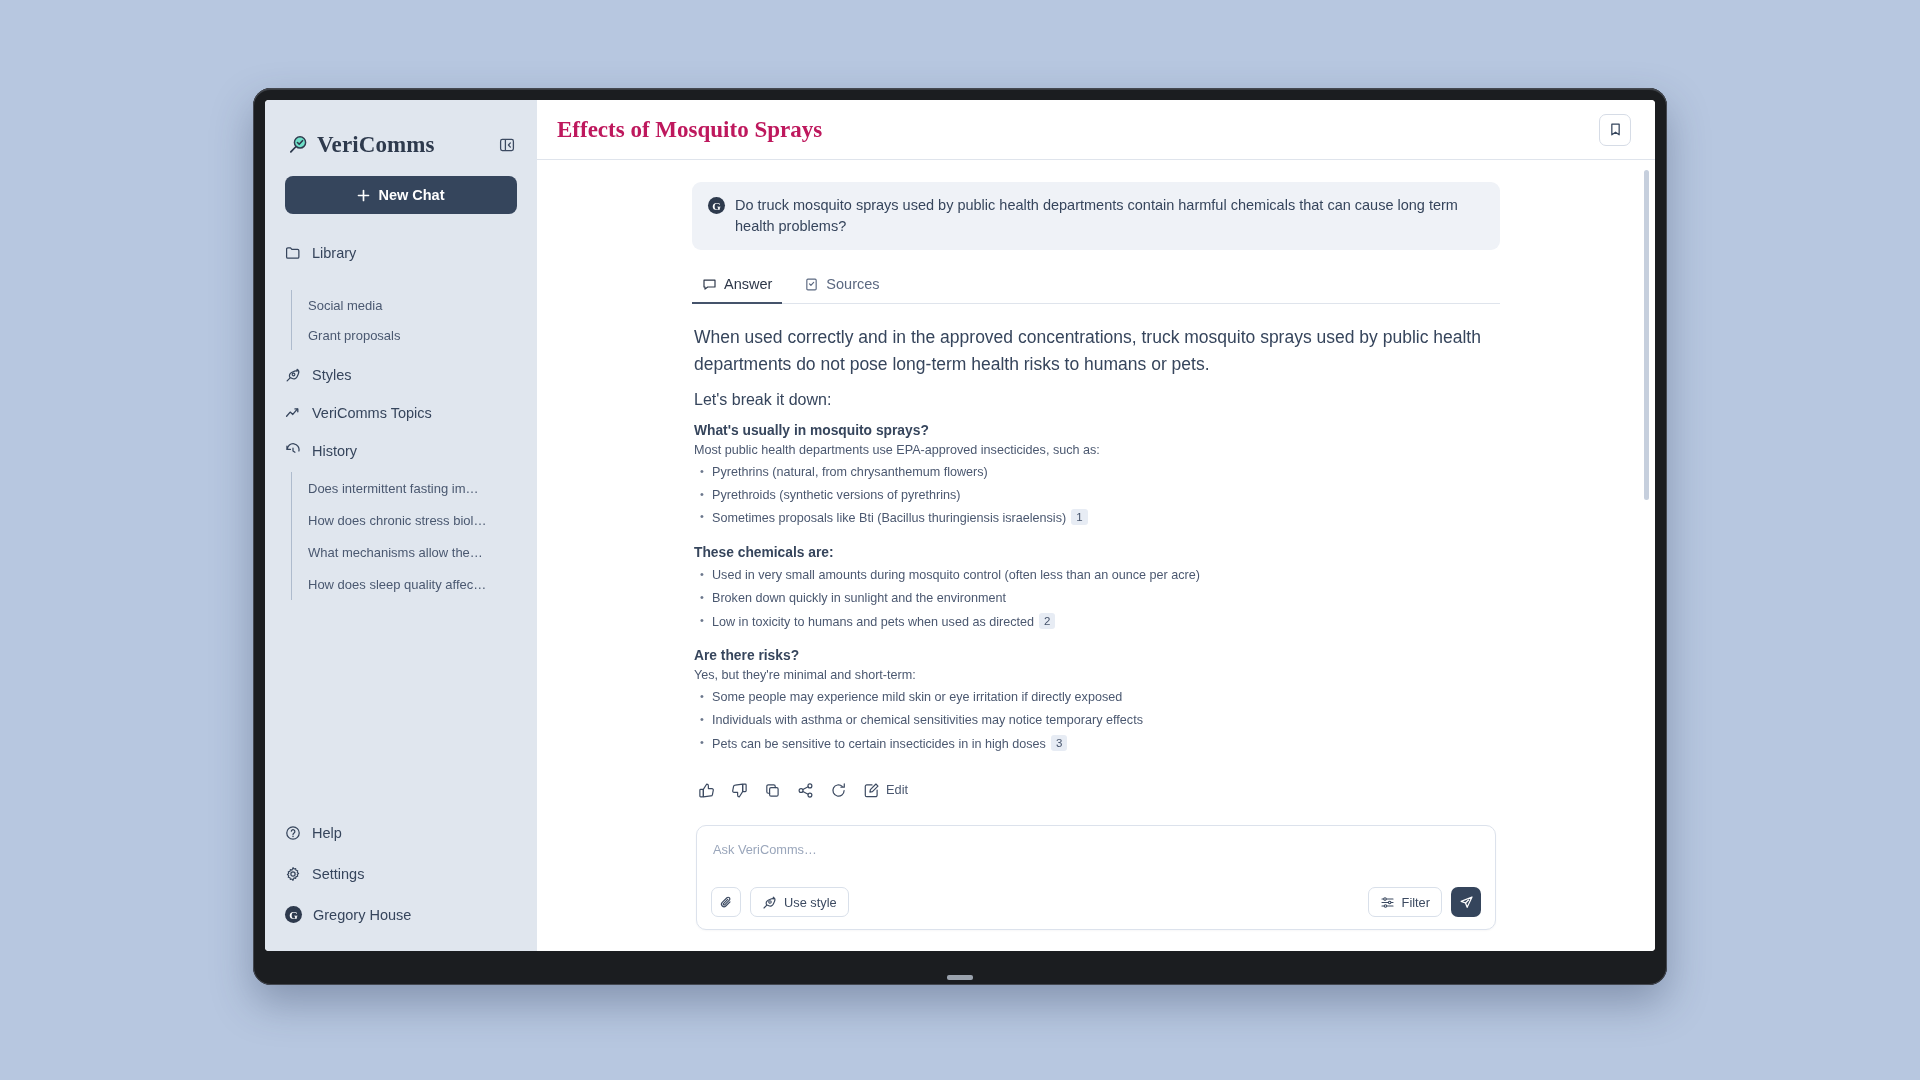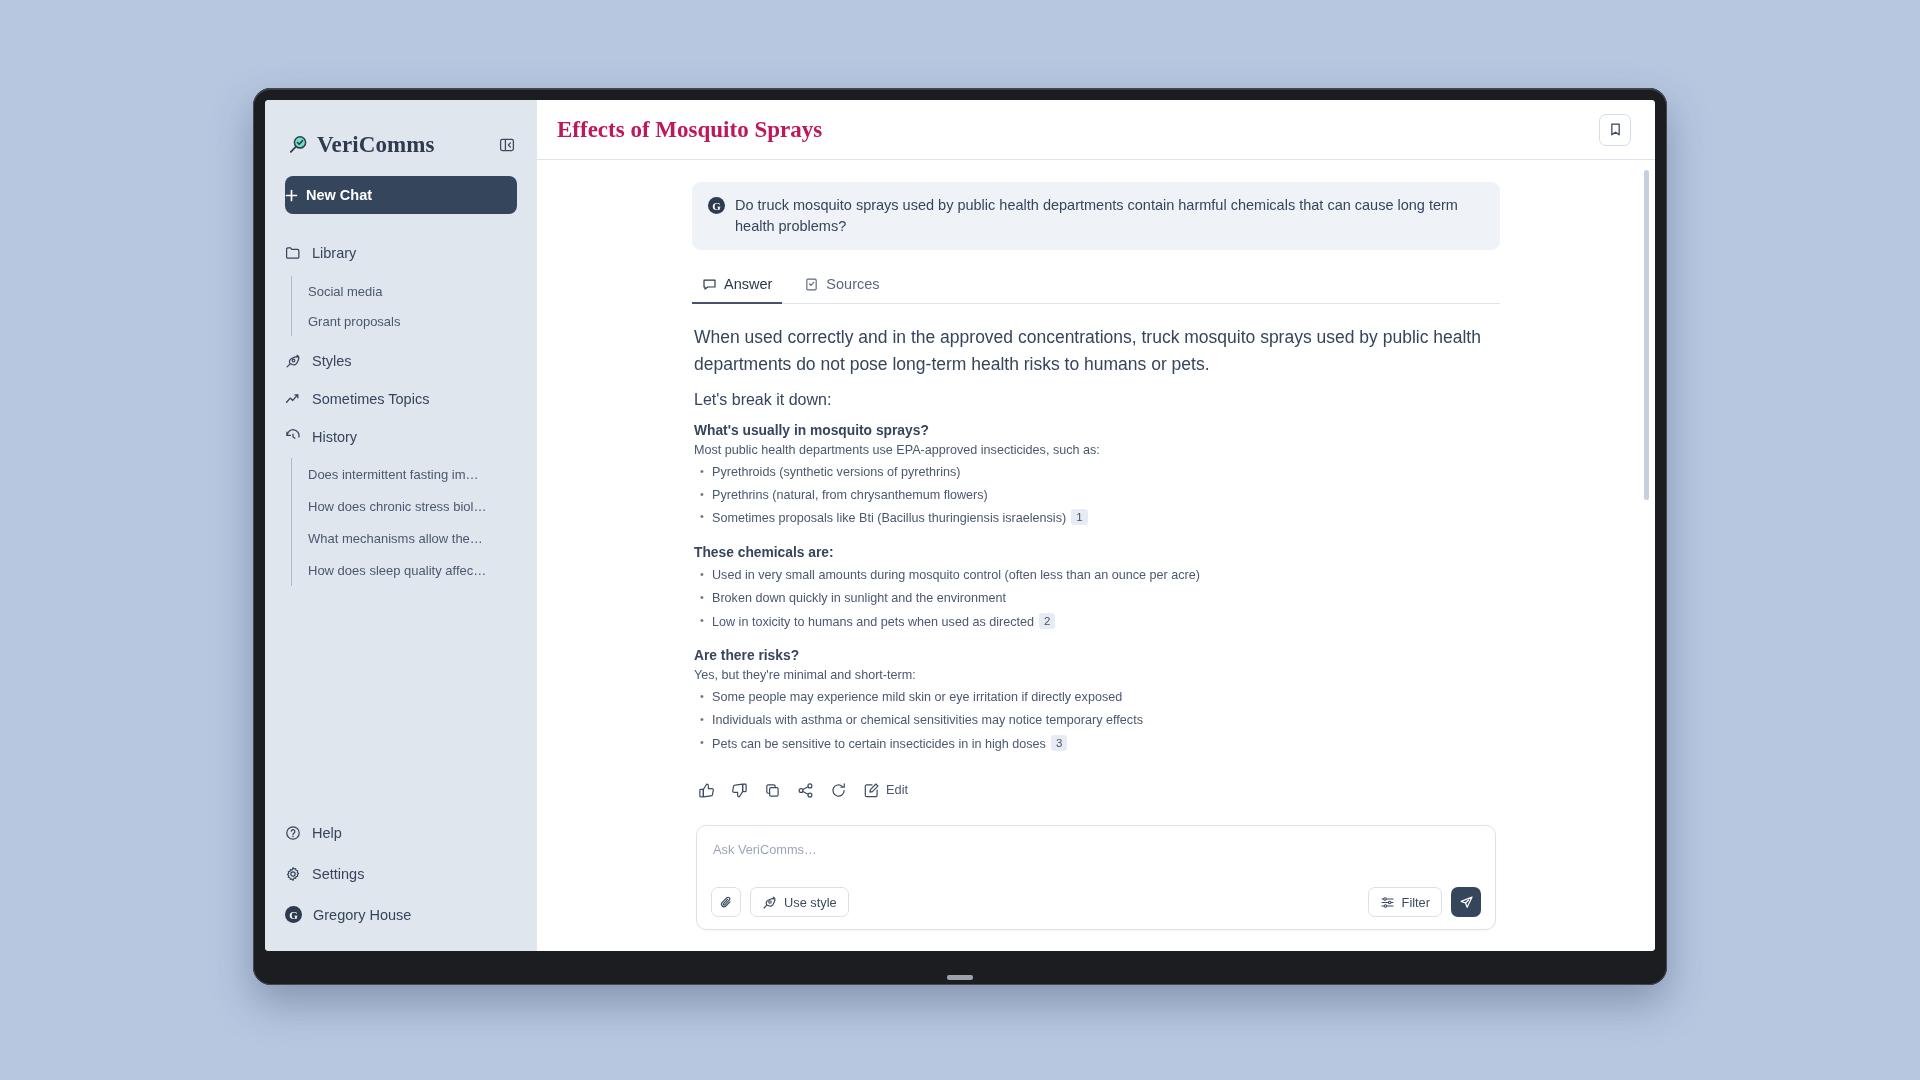--- a/index.html
+++ b/index.html
@@ -52,32 +52,32 @@
     font-family: "Liberation Serif", serif;
     font-size: 23px; font-weight: 700; color:#2e3a4d; letter-spacing:.1px;
   }
   .panel-toggle { cursor:pointer; line-height:0; padding:2px; }
 
   .new-chat {
     margin: 0 20px 20px 20px;
     background:#35455c; color:#fff;
     border:none; border-radius:8px;
     height:38px;
-    display:flex; align-items:center; gap:8px;
+    display:flex; align-items:center; justify-content:center; gap:8px;
     font-size:14.5px; font-weight:600; cursor:pointer;
     font-family:"Liberation Sans", sans-serif;
   }
   .nav { padding: 0 20px; }
   .nav-item {
     display:flex; align-items:center; gap:11px;
     height:38px; color:#36455c; font-size:14.5px; cursor:pointer;
     border-radius:6px;
   }
   .sub-list {
-    margin: 4px 0 6px 6px;
+    margin: 18px 0 6px 6px;
     border-left: 1.5px solid #aebbcd;
     padding-left: 16px;
   }
   .sub-item {
     font-size:13px; color:#4a5870; height:30px;
     display:flex; align-items:center; cursor:pointer;
     white-space:nowrap; overflow:hidden; text-overflow:ellipsis;
   }
   .hist-list {
     margin: 2px 0 0 6px;
@@ -259,21 +259,21 @@
           <span>Styles</span>
         </div>
 
         <div class="nav-item">
           <span>
             <svg width="16" height="16" viewBox="0 0 18 18">
               <path d="M1.8 12.6l4-4.6 3 2.6 5-6" fill="none" stroke="#36455c" stroke-width="1.5" stroke-linecap="round" stroke-linejoin="round"></path>
               <path d="M11.2 4.4h3.2v3.2" fill="none" stroke="#36455c" stroke-width="1.5" stroke-linecap="round" stroke-linejoin="round"></path>
             </svg>
           </span>
-          <span>Sometimes Topics</span>
+          <span>VeriComms Topics</span>
         </div>
 
         <div class="nav-item">
           <span>
             <svg width="16" height="16" viewBox="0 0 18 18">
               <path d="M2.6 7.2A6.6 6.6 0 1115.6 9" fill="none" stroke="#36455c" stroke-width="1.4" stroke-linecap="round"></path>
               <path d="M2.2 3.4v3.9h3.9" fill="none" stroke="#36455c" stroke-width="1.4" stroke-linecap="round" stroke-linejoin="round"></path>
               <path d="M9 5.8V9l2.2 1.4" fill="none" stroke="#36455c" stroke-width="1.4" stroke-linecap="round" stroke-linejoin="round"></path>
             </svg>
           </span>
@@ -361,24 +361,24 @@
           </div>
 
           <div class="answer">
             <p class="lede">When used correctly and in the approved concentrations, truck mosquito sprays used by public health departments do not pose long-term health risks to humans or pets.</p>
             <p class="h2">Let's break it down:</p>
 
             <h3 class="h3">What's usually in mosquito sprays?</h3>
             <p class="para">Most public health departments use EPA-approved insecticides, such as:</p>
             <ul class="bl">
               <li>
+                <span>Pyrethrins (natural, from chrysanthemum flowers)</span>
+              </li>
+              <li>
                 <span>Pyrethroids (synthetic versions of pyrethrins)</span>
-              </li>
-              <li>
-                <span>Pyrethrins (natural, from chrysanthemum flowers)</span>
               </li>
               <li>
                 <span>Sometimes proposals like Bti (Bacillus thuringiensis israelensis)</span><span class="cite">1</span>
               </li>
             </ul>
 
             <h3 class="h3">These chemicals are:</h3>
             <ul class="bl">
               <li>
                 <span>Used in very small amounts during mosquito control (often less than an ounce per acre)</span>

